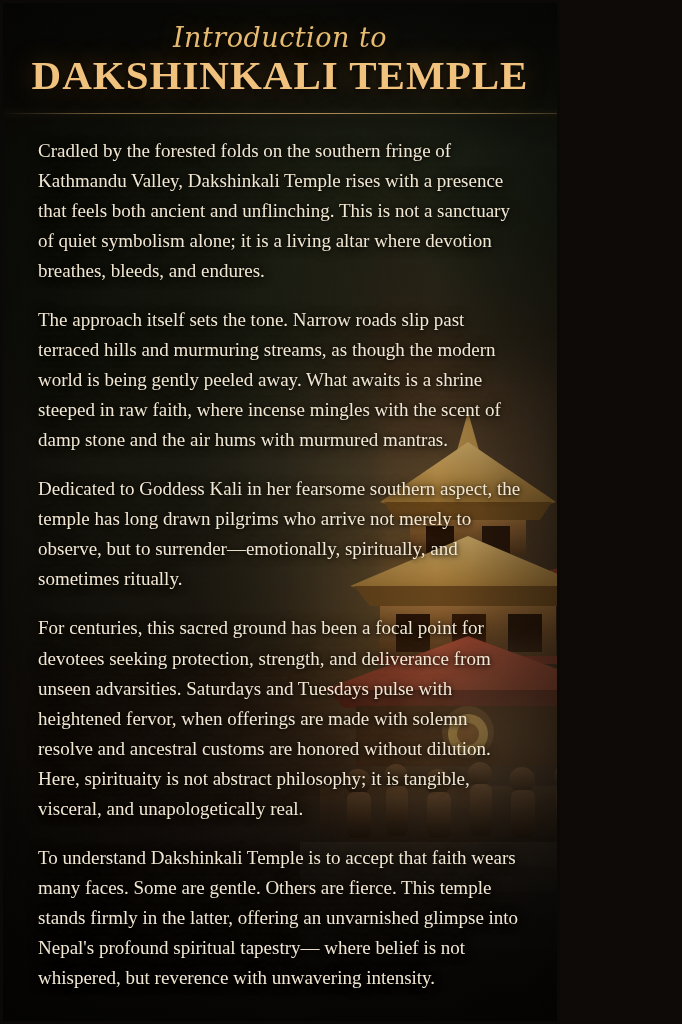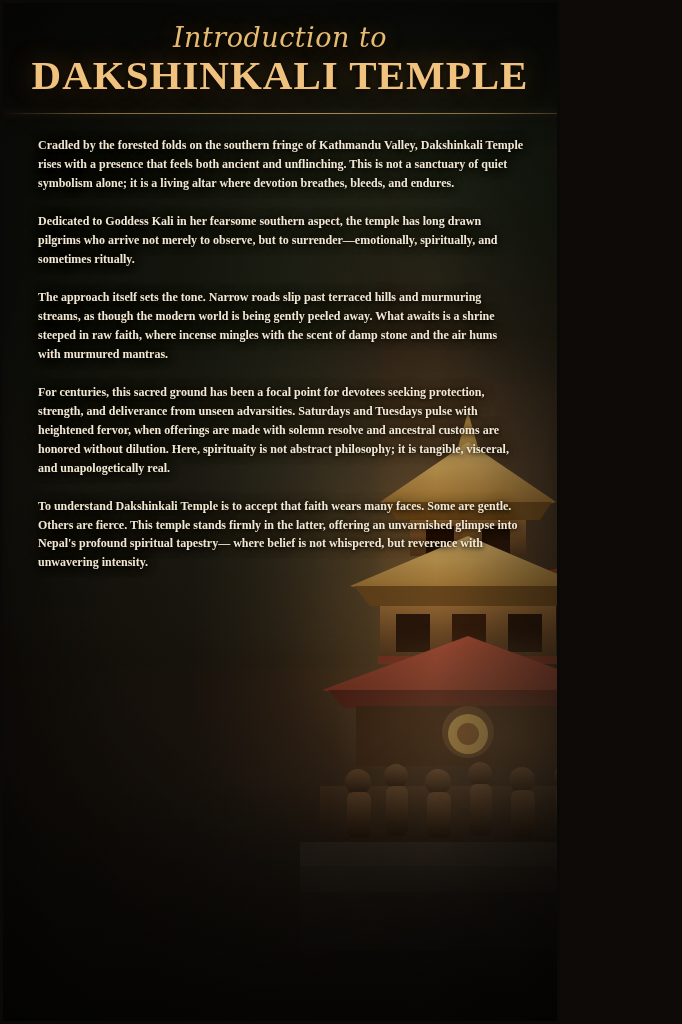--- a/index.html
+++ b/index.html
@@ -141,22 +141,22 @@
     background: linear-gradient(90deg, rgba(224,180,114,0) 0%, rgba(224,180,114,0.55) 18%, rgba(224,180,114,0.75) 50%, rgba(224,180,114,0.55) 82%, rgba(224,180,114,0) 100%);
     box-shadow: 0 0 8px rgba(210,160,90,0.35);
   }
 
   .body {
     padding: 22px 36px 0 38px;
   }
   .para {
     color: #f2e7d2;
     font-family: "Liberation Serif", serif;
-    font-weight: bold;
-    font-size: 12px;
+    font-weight: normal;
+    font-size: 19px;
     line-height: 1.58;
     margin: 0 0 19px 0;
     text-shadow: 0 1px 4px rgba(0,0,0,0.95), 0 0 12px rgba(0,0,0,0.6);
     max-width: 612px;
   }
   .para.narrow { max-width: 470px; }
   .para.narrower { max-width: 360px; }
   .para.last { margin-bottom: 0; }
 </style>
 </head>
@@ -270,21 +270,21 @@
 
   <div class="content">
     <div class="header">
       <div class="eyebrow">Introduction to</div>
       <div class="title">DAKSHINKALI TEMPLE</div>
       <div class="rule"></div>
     </div>
 
     <div class="body">
       <p class="para">Cradled by the forested folds on the southern fringe of Kathmandu Valley, Dakshinkali Temple rises with a presence that feels both ancient and unflinching. This is not a sanctuary of quiet symbolism alone; it is a living altar where devotion breathes, bleeds, and endures.</p>
+      <p class="para narrow">The approach itself sets the tone. Narrow roads slip past terraced hills and murmuring streams, as though the modern world is being gently peeled away. What awaits is a shrine steeped in raw faith, where incense mingles with the scent of damp stone and the air hums with murmured mantras.</p>
       <p class="para">Dedicated to Goddess Kali in her fearsome southern aspect, the temple has long drawn pilgrims who arrive not merely to observe, but to surrender—emotionally, spiritually, and sometimes ritually.</p>
-      <p class="para narrow">The approach itself sets the tone. Narrow roads slip past terraced hills and murmuring streams, as though the modern world is being gently peeled away. What awaits is a shrine steeped in raw faith, where incense mingles with the scent of damp stone and the air hums with murmured mantras.</p>
       <p class="para">For centuries, this sacred ground has been a focal point for devotees seeking protection, strength, and deliverance from unseen advarsities. Saturdays and Tuesdays pulse with heightened fervor, when offerings are made with solemn resolve and ancestral customs are honored without dilution. Here, spirituaity is not abstract philosophy; it is tangible, visceral, and unapologetically real.</p>
       <p class="para last">To understand Dakshinkali Temple is to accept that faith wears many faces. Some are gentle. Others are fierce. This temple stands firmly in the latter, offering an unvarnished glimpse into Nepal's profound spiritual tapestry— where belief is not whispered, but reverence with unwavering intensity.</p>
     </div>
   </div>
 
   <div class="frame"></div>
 </div>
 
 </body></html>

